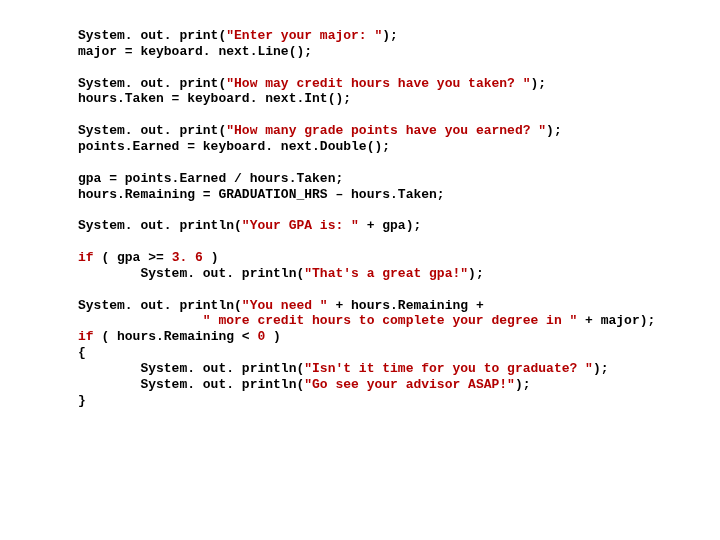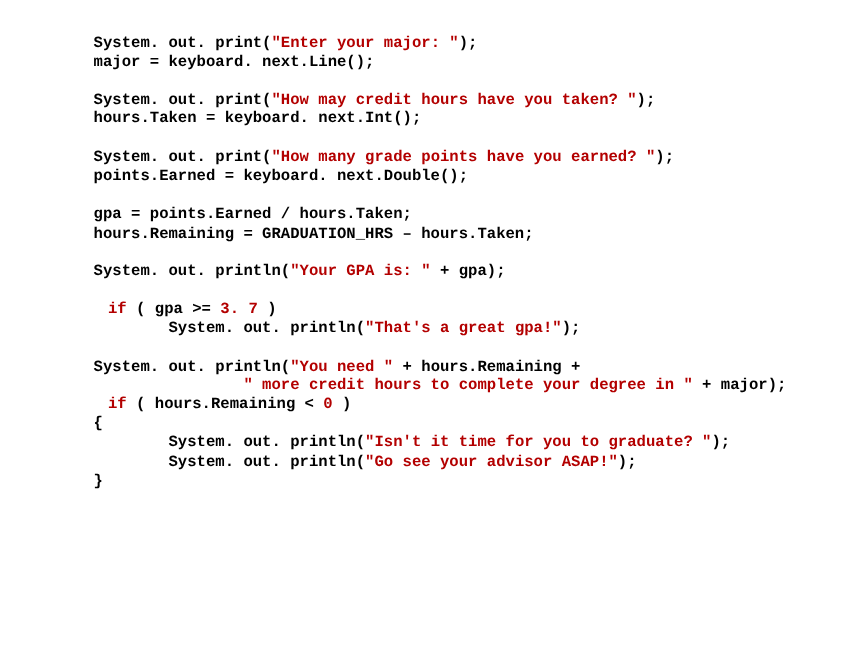--- a/index.html
+++ b/index.html
@@ -12,42 +12,42 @@
   }
   .code-block {
     padding: 28px 0 0 78px;
     font-family: "Courier New", Courier, monospace;
     font-size: 13px;
     font-weight: bold;
     line-height: 1.22;
     color: #000;
     white-space: pre;
   }
-  .kw { color: #b30000; margin-left: 12px; }
+  .kw { color: #b30000; }
   .str { color: #b30000; }
   .num { color: #b30000; }
 </style>
 </head>
 <body>
 
 <div class="code-block" id="code">System. out. print(<span class="str">"Enter your major: "</span>);
 major = keyboard. next.Line();
 
 System. out. print(<span class="str">"How may credit hours have you taken? "</span>);
 hours.Taken = keyboard. next.Int();
 
 System. out. print(<span class="str">"How many grade points have you earned? "</span>);
 points.Earned = keyboard. next.Double();
 
 gpa = points.Earned / hours.Taken;
 hours.Remaining = GRADUATION_HRS – hours.Taken;
 
 System. out. println(<span class="str">"Your GPA is: "</span> + gpa);
 
-<span class="kw">if</span> ( gpa &gt;= <span class="num">3. 7</span> )
+<span class="kw">if</span> ( gpa &gt;= <span class="num">3. 6</span> )
         System. out. println(<span class="str">"That's a great gpa!"</span>);
 
 System. out. println(<span class="str">"You need "</span> + hours.Remaining +
                 <span class="str">" more credit hours to complete your degree in "</span> + major);
 <span class="kw">if</span> ( hours.Remaining &lt; <span class="num">0</span> )
 {
         System. out. println(<span class="str">"Isn't it time for you to graduate? "</span>);
         System. out. println(<span class="str">"Go see your advisor ASAP!"</span>);
 }
 </div>

